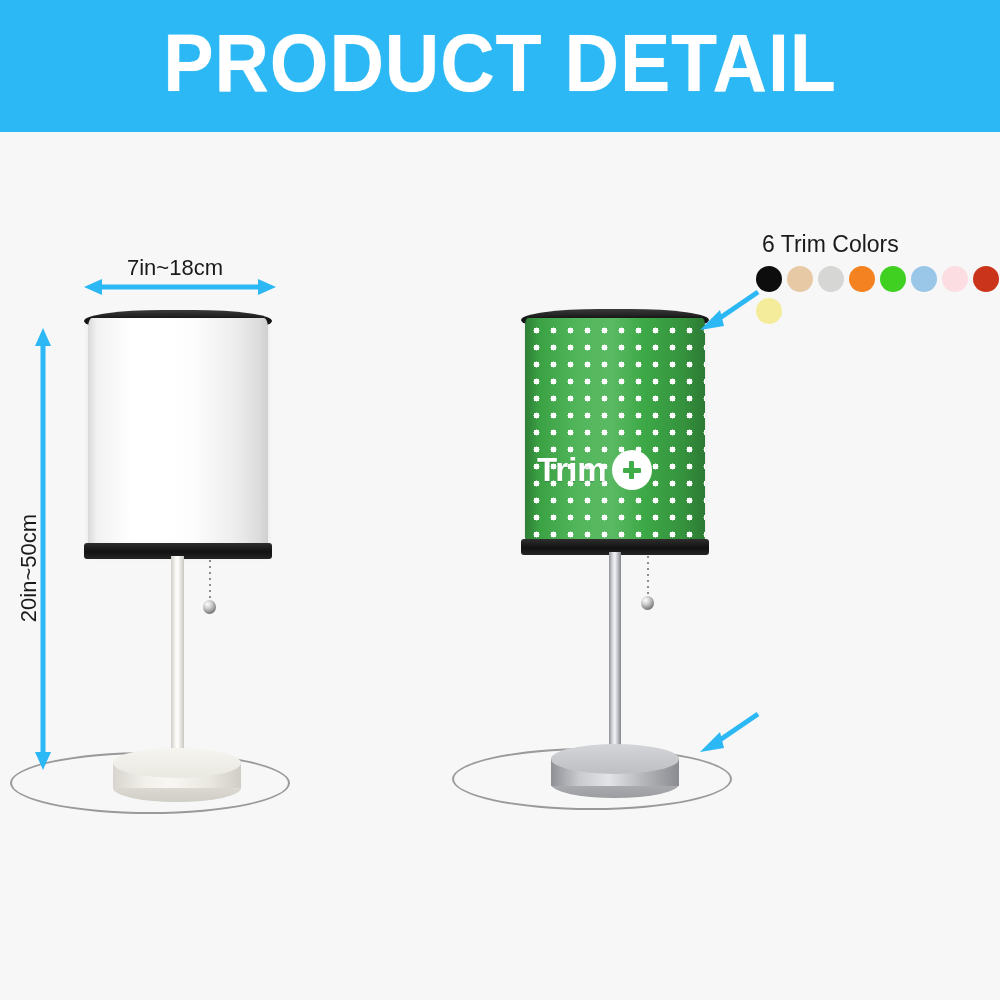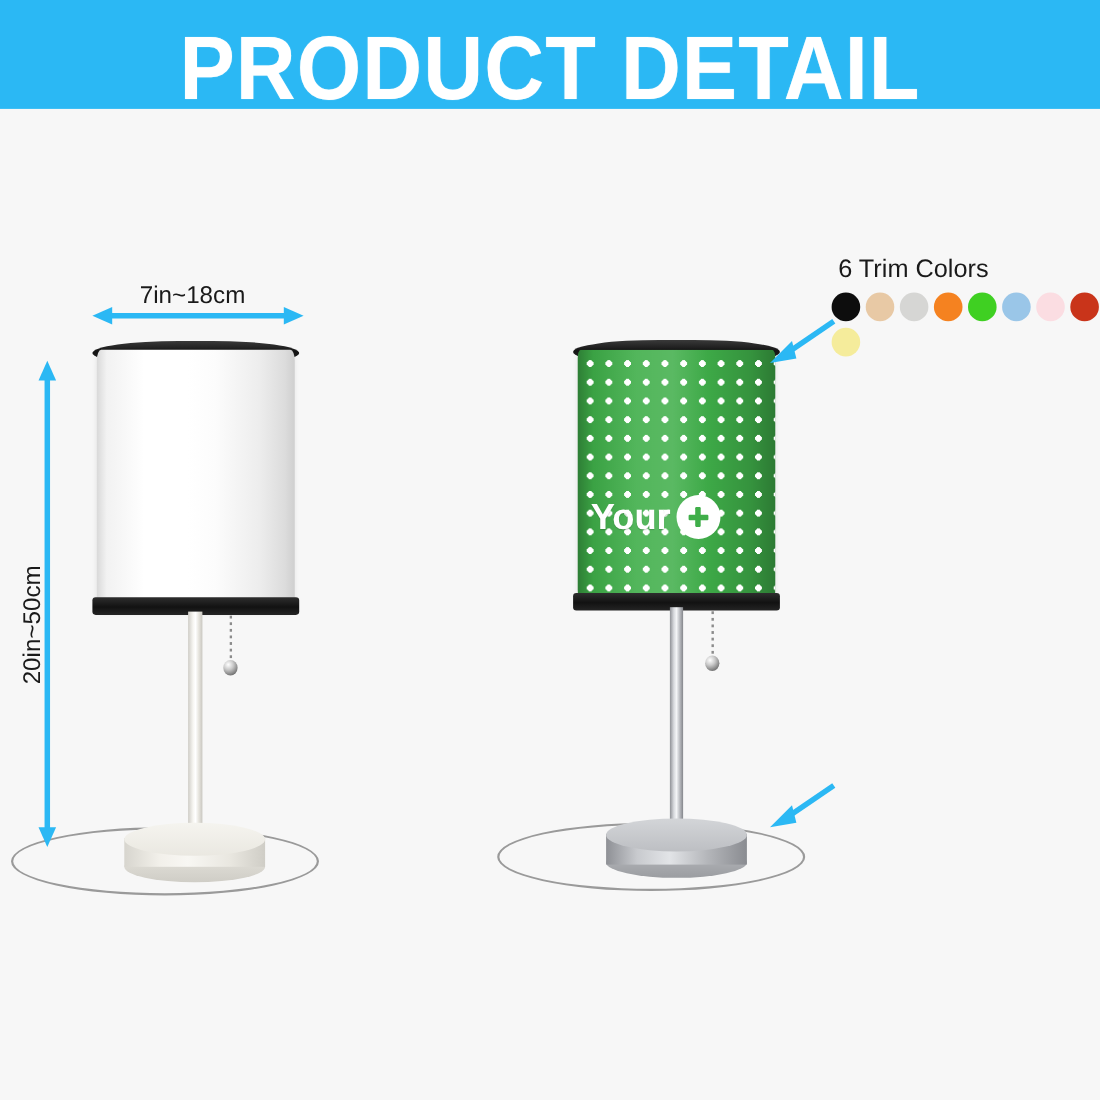--- a/index.html
+++ b/index.html
@@ -17,21 +17,21 @@
     background: #f7f7f7;
     overflow: hidden;
   }
 
   
   #banner {
     position: absolute;
     left: 0;
     top: 0;
     width: 1000px;
-    height: 99px;
+    height: 132px;
     background: #2bb8f4;
   }
   #banner-title {
     position: absolute;
     left: 0;
     top: 0;
     width: 1000px;
     height: 126px;
     display: flex;
     align-items: center;
@@ -358,21 +358,21 @@
     <div class="base-white-bot"></div>
     <div class="base-white-body"></div>
     <div class="base-white-top"></div>
   </div>
 
   <div class="lamp">
     <div class="trim-top-green"></div>
     <div class="shade-green">
       <div class="design-block">
         <div class="design-row">
-          <span>Your</span>
+          <span>Trim</span>
           <span class="plus-badge"></span>
         </div>
       </div>
     </div>
     <div class="trim-bot-green"></div>
     <div class="pole-silver"></div>
     <div class="chain" style="left:646px; top:554px; height:46px;"></div>
     <div class="chain-ball" style="left:641px; top:596px;"></div>
     <div class="cord-silver"></div>
     <div class="base-silver-bot"></div>

